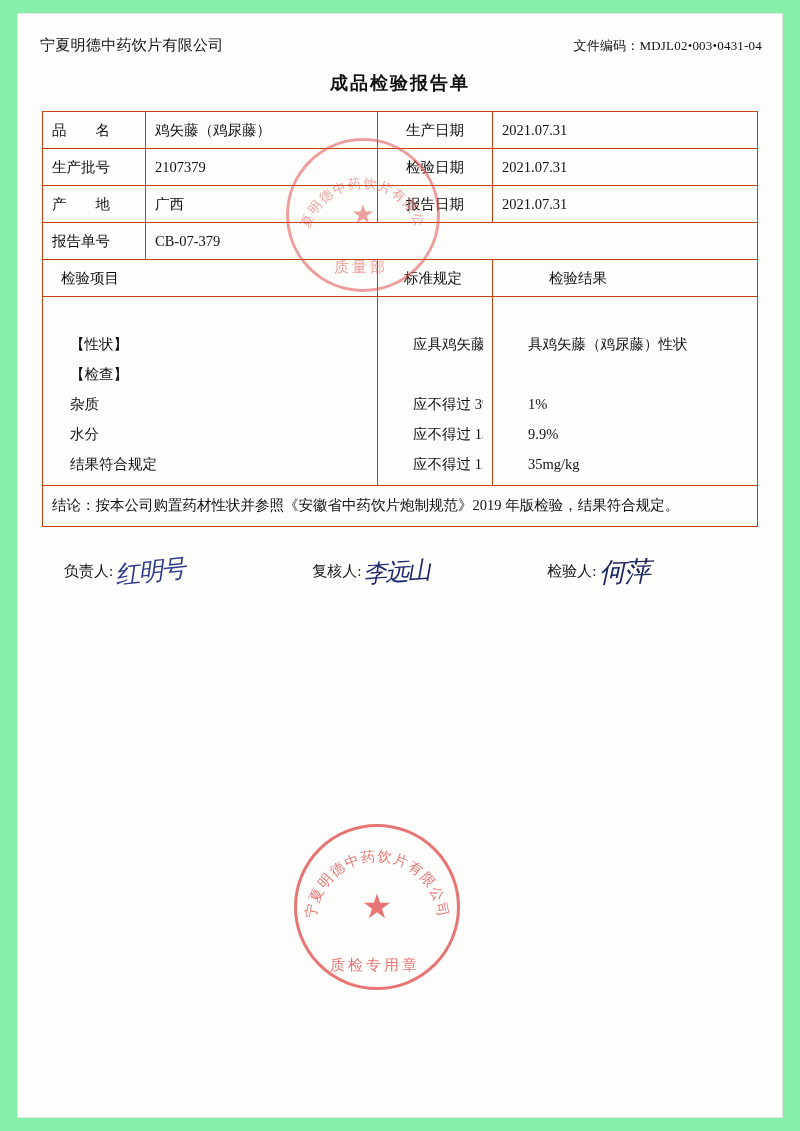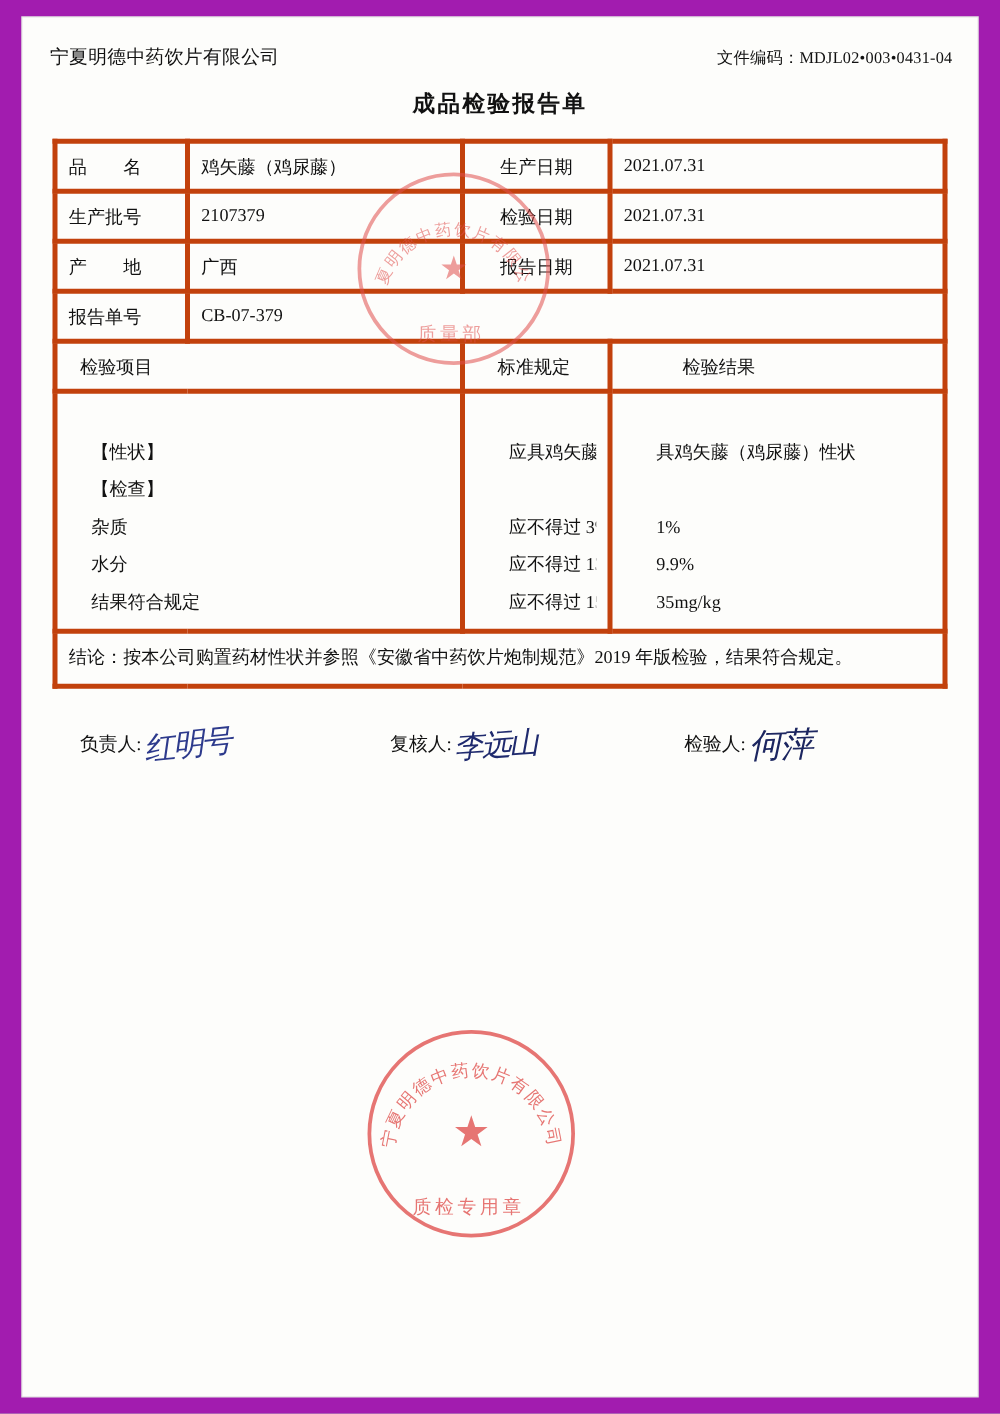--- a/index.html
+++ b/index.html
@@ -7,21 +7,21 @@
     padding: 0;
     background: #b9b9b9;
   }
   body {
     font-family: "Liberation Serif", "DejaVu Serif", serif;
   }
   .page {
     position: relative;
     width: 800px;
     height: 1131px;
-    background: #a21caf;
+    background: #86efac;
     overflow: hidden;
     box-sizing: border-box;
   }
   .sheet {
     position: absolute;
     left: 18px;
     top: 14px;
     width: 764px;
     height: 1103px;
     background: #fdfdfb;
@@ -57,21 +57,21 @@
   }
 
   
   table.doc {
     border-collapse: collapse;
     width: 716px;
     margin: 0 auto;
     table-layout: fixed;
   }
   table.doc td {
-    border: 4px solid #c2410c;
+    border: 1px solid #c2410c;
     font-size: 14.5px;
     color: #111;
     padding: 6px 9px;
     vertical-align: middle;
     height: 24px;
   }
   .lbl {
     width: 84px;
     white-space: nowrap;
   }

